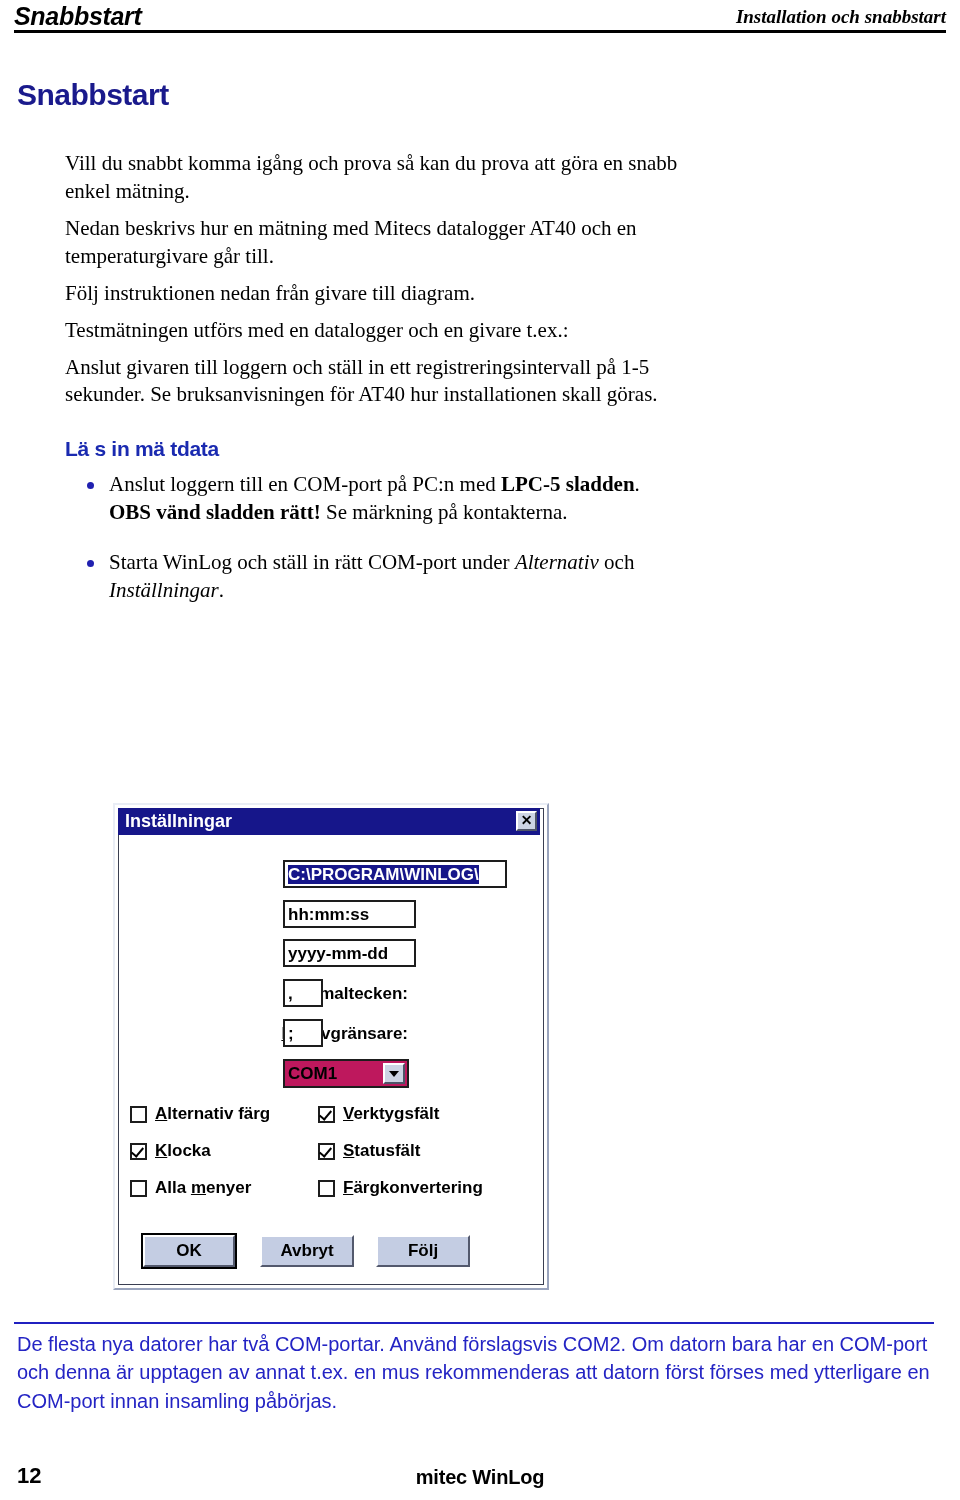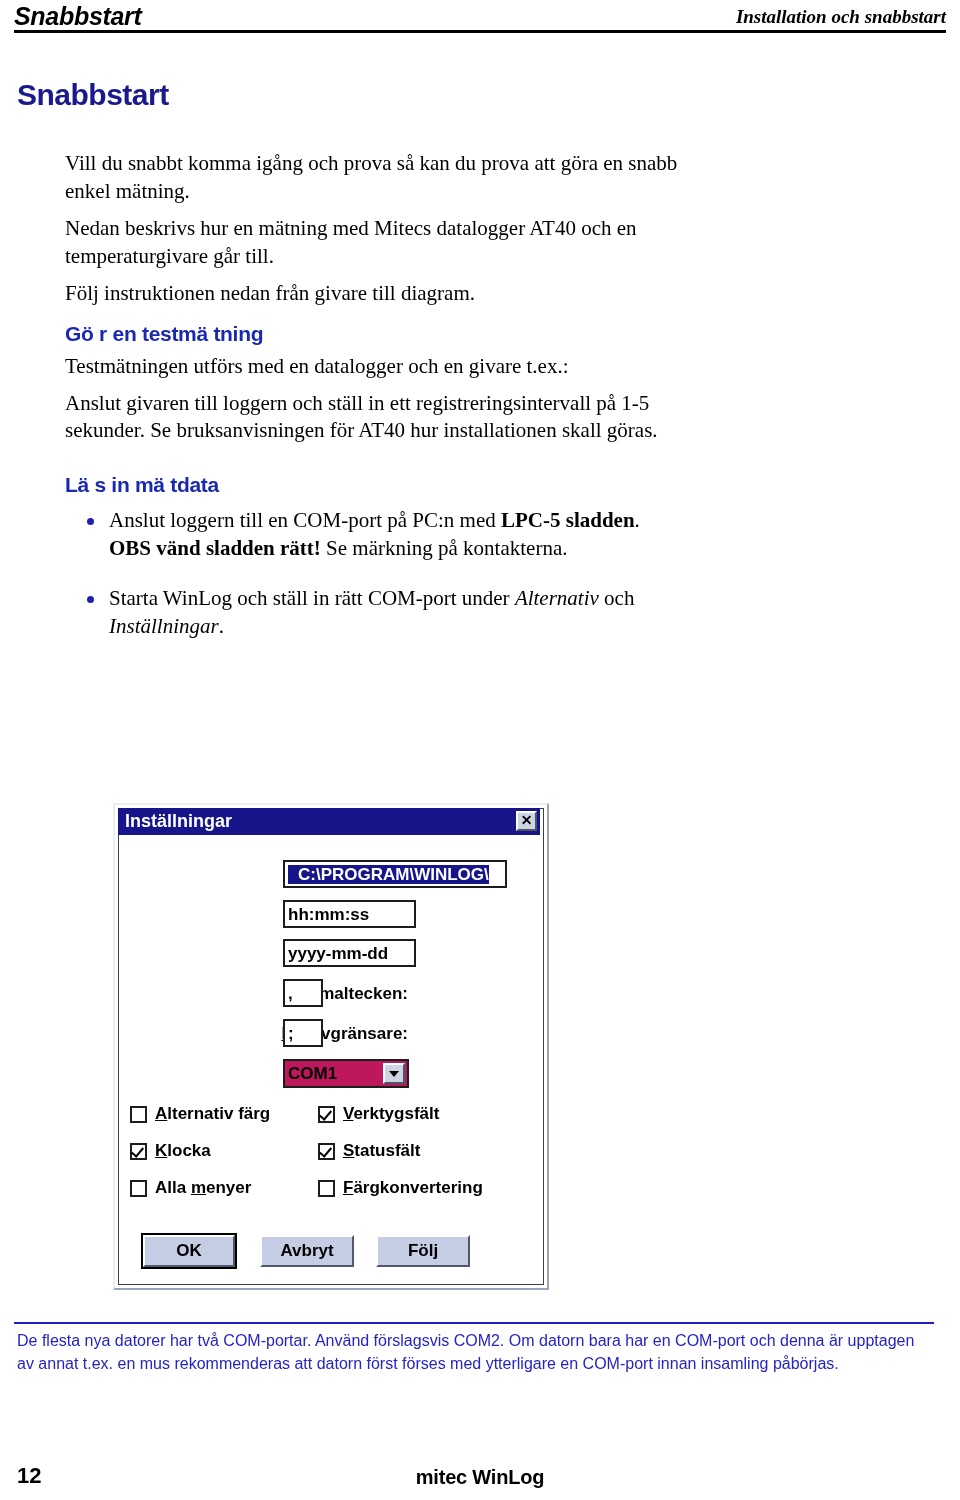--- a/index.html
+++ b/index.html
@@ -254,21 +254,20 @@
     font-size: 17px;
     color: #000;
     padding: 2px 3px;
     line-height: 21px;
     white-space: nowrap;
     overflow: hidden;
   }
   .finput.sel span {
     background: #16168a;
     color: #ffffff;
-    padding-left: 10px;
   }
 
   .combo {
     position: absolute;
     background: #be185d;
     border: 2px solid #1d1d1d;
     box-sizing: border-box;
     font-family: "Liberation Sans Narrow", "Liberation Sans", sans-serif;
     font-weight: bold;
     font-size: 17px;
@@ -358,21 +357,21 @@
     left: 14px; top: 1322px;
     width: 920px;
     height: 2px;
     background: #2020c0;
   }
   .note {
     position: absolute;
     left: 17px; top: 1330px;
     width: 918px;
     font-family: "Liberation Sans Narrow", "Liberation Sans", sans-serif;
-    font-size: 16px;
+    font-size: 20px;
     line-height: 1.42;
     color: #2424c4;
   }
 
   
   .footer-page {
     position: absolute;
     left: 17px; top: 1463px;
     font-family: "Liberation Sans Narrow", "Liberation Sans", sans-serif;
     font-weight: bold;
@@ -403,21 +402,20 @@
   <div class="header-rule"></div>
 
   <div class="page-title">Snabbstart</div>
 
   <div class="content">
 
     <p class="body">Vill du snabbt komma igång och prova så kan du prova att göra en snabb enkel mätning.</p>
     <p class="body">Nedan beskrivs hur en mätning med Mitecs datalogger AT40 och en temperaturgivare går till.</p>
     <p class="body">Följ instruktionen nedan från givare till diagram.</p>
 
-    <h2 class="sub">Gö r en testmä tning</h2>
     <p class="body">Testmätningen utförs med en datalogger och en givare t.ex.:</p>
 
 
     <p class="body">Anslut givaren till loggern och ställ in ett registreringsintervall på 1-5 sekunder. Se bruksanvisningen för AT40 hur installationen skall göras.</p>
 
     <h2 class="sub spaced">Lä s in mä tdata</h2>
 
     <ul class="b2">
       <li><span>Anslut loggern till en COM-port på PC:n med </span><b>LPC-5 sladden</b><span>. </span><b>OBS vänd sladden rätt!</b><span> Se märkning på kontakterna.</span></li>
       <li><span>Starta WinLog och ställ in rätt COM-port under </span><i>Alternativ</i><span> och </span><i>Inställningar</i><span>.</span></li>

